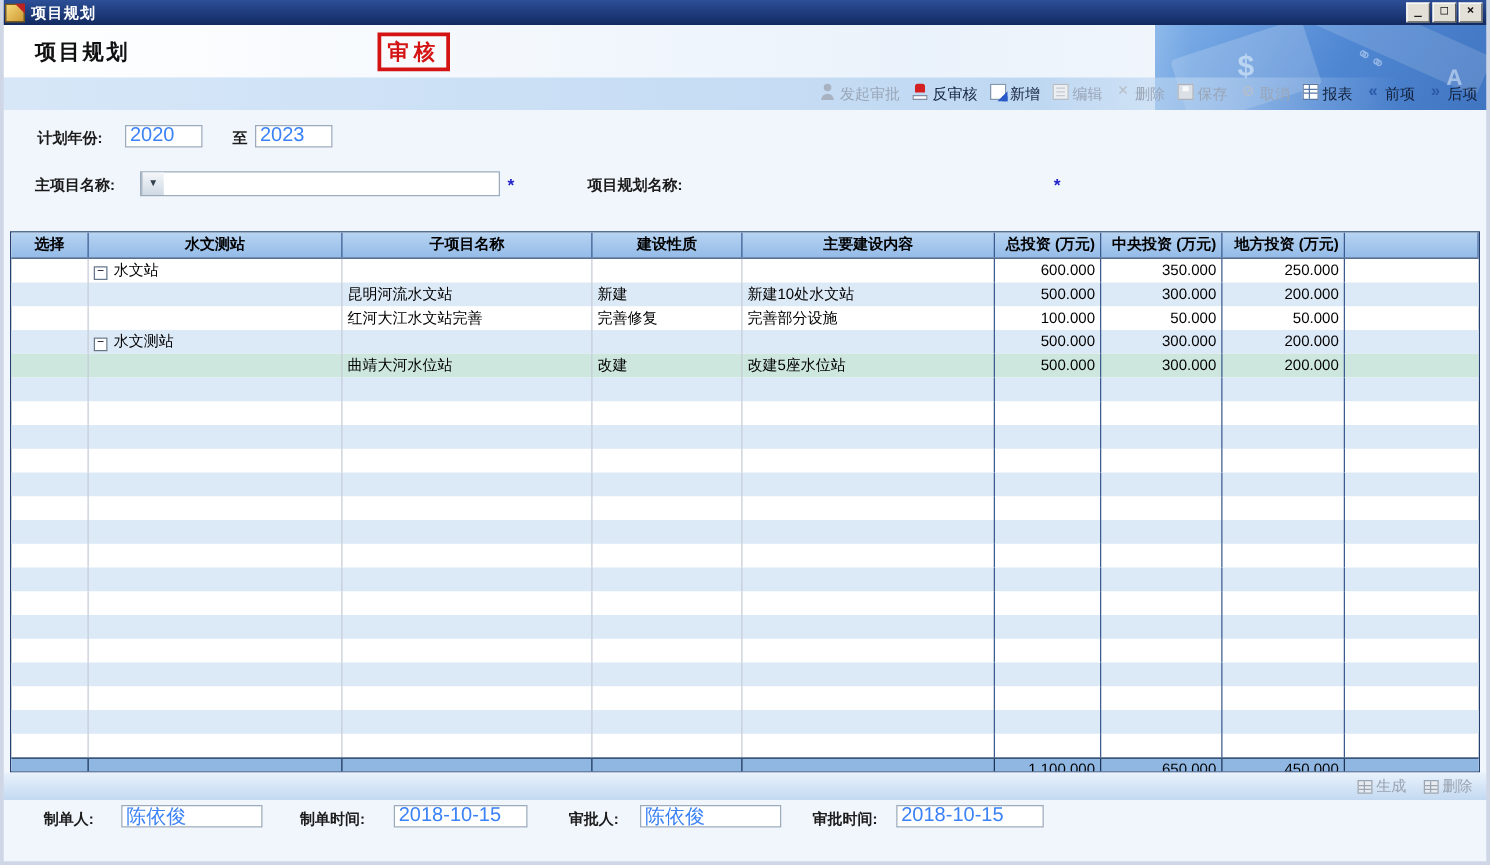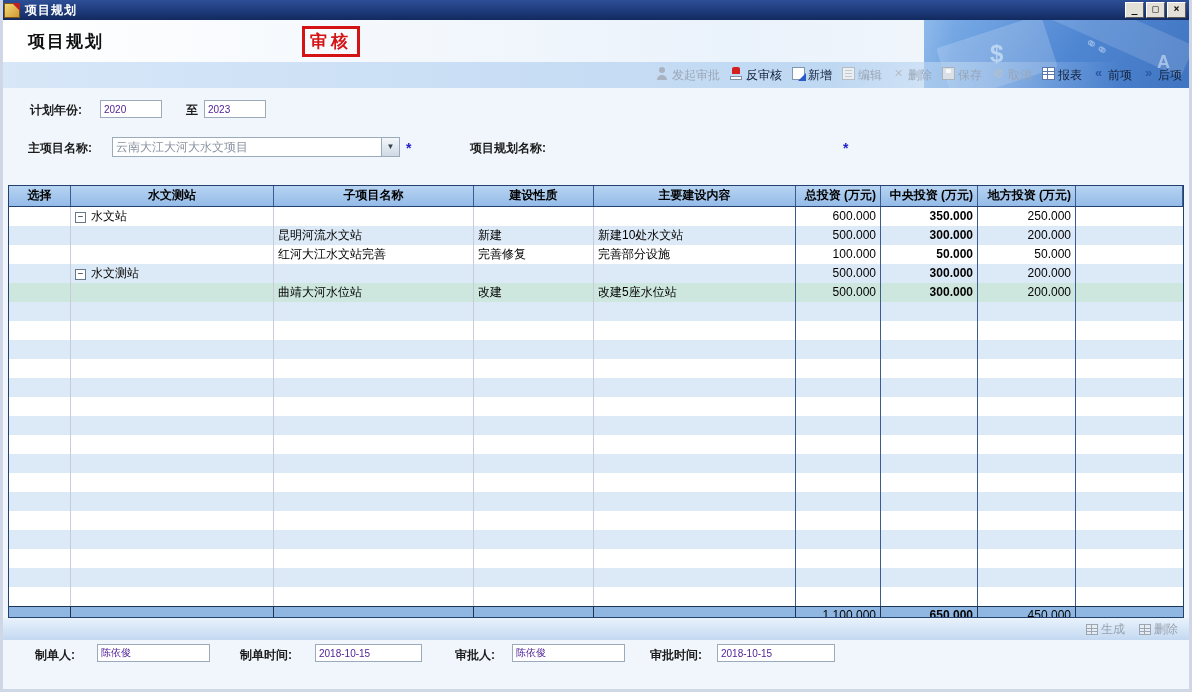--- a/index.html
+++ b/index.html
@@ -44,38 +44,38 @@
   .ic-save::after{content:"";position:absolute;left:3px;top:1px;width:5px;height:4px;background:#f6f8fa;}
   .ic-cancel{color:#b6bec8;font-weight:bold;font-size:12px;line-height:13px;}
   .ic-report{background:#fff;border:1px solid #5878a8;}
   .ic-report::before{content:"";position:absolute;left:0;right:0;top:3px;height:1px;background:#5878a8;box-shadow:0 3px 0 #5878a8;}
   .ic-report::after{content:"";position:absolute;top:0;bottom:0;left:4px;width:1px;background:#5878a8;}
   .ic-prev,.ic-next{color:#2a58a8;font-weight:bold;font-size:13px;line-height:12px;}
 
   
   .panel{position:absolute;left:0;top:88px;width:100%;height:580px;background:#f1f6fc;}
   .flabel{position:absolute;font-size:12px;font-weight:bold;color:#1b1b1b;white-space:nowrap;}
-  .fval{position:absolute;height:18px;border:1px solid #9cabbc;background:#fff;color:#4c1d95;font-size:10px;padding:0 3px;box-sizing:border-box;font-family:"Liberation Sans","DejaVu Sans",sans-serif;}
+  .fval{position:absolute;height:18px;border:1px solid #9cabbc;background:#fff;color:#3b82f6;font-size:16px;padding:0 3px;box-sizing:border-box;font-family:"Liberation Sans","DejaVu Sans",sans-serif;}
   .req{position:absolute;color:#2222cc;font-weight:bold;font-size:14px;}
   .combo{position:absolute;height:20px;border:1px solid #9cabbc;background:#fff;box-sizing:border-box;display:flex;}
   .combo .cval{flex:1;color:#8a93a0;font-size:12px;line-height:18px;padding:0 3px;overflow:hidden;white-space:nowrap;}
   .combo .cbtn{width:17px;background:linear-gradient(180deg,#f4f7fa,#cfd9e4);border-left:1px solid #9cabbc;font-size:8px;color:#33414f;text-align:center;line-height:18px;}
 
   
   .grid{position:absolute;left:8px;top:97px;width:1176px;height:433px;border:1px solid #23406e;background:#fff;display:flex;flex-direction:column;overflow:hidden;box-sizing:border-box;}
   .g-head{display:flex;height:20px;background:linear-gradient(180deg,#b7d4f2,#94bbe8);border-bottom:1px solid #23406e;flex:none;}
   .g-head .cell{font-weight:bold;color:#000;text-align:center;line-height:19px;border-right:1px solid #3c5c90;}
   .g-row{display:flex;height:19px;flex:none;}
   .g-row.stripe{background:#dce9f6;}
   .g-row.selected{background:#cde7de;}
   .cell{box-sizing:border-box;font-size:12px;line-height:19px;padding:0 4px;white-space:nowrap;overflow:hidden;color:#000;border-right:1px solid #c6cdd8;}
   .cell.dark{border-right-color:#3c5c90;}
   .cell.num{text-align:right;}
   .c0{width:62px;}.c1{width:203px;}.c2{width:200px;}.c3{width:120px;}.c4{width:202px;}
-  .c5{width:85px;}.c6{width:97px;font-weight:bold;}.c7{width:98px;}.c8{flex:1;border-right:none;}
+  .c5{width:85px;}.c6{width:97px;}.c7{width:98px;}.c8{flex:1;border-right:none;}
   .expander{display:inline-block;width:9px;height:9px;border:1px solid #67788c;background:#fff;line-height:7px;font-size:9px;text-align:center;color:#223;margin-right:5px;vertical-align:1px;font-family:"DejaVu Sans Mono",monospace;}
   .g-total{margin-top:auto;display:flex;height:17px;background:#8fb7e2;border-top:1px solid #1c3456;flex:none;}
   .g-total .cell{line-height:16px;border-right:1px solid #1c3456;}
   .g-total .c8{border-right:none;}
 
   
   .subbar{position:absolute;left:0;top:530px;width:100%;height:22px;background:linear-gradient(180deg,#e9f2fc 0%,#c3d9f1 100%);display:flex;justify-content:flex-end;align-items:center;font-size:12px;color:#98a2ae;}
   .sb-btn{display:inline-flex;align-items:center;margin-right:14px;}
   .ic-grid{width:12px;height:11px;display:inline-block;margin-right:3px;background:#e8ecf0;border:1px solid #9aa6b4;position:relative;box-sizing:border-box;}
   .ic-grid::before{content:"";position:absolute;left:0;right:0;top:3px;height:1px;background:#9aa6b4;box-shadow:0 3px 0 #9aa6b4;}
@@ -159,21 +159,20 @@
 
   <div class="panel">
 
     <span class="flabel" style="left:30px;top:14px;">计划年份:</span>
     <input class="fval" style="left: 100px; top: 12px; width: 62px;" value="2020">
     <span class="flabel" style="left:186px;top:14px;">至</span>
     <input class="fval" style="left: 204px; top: 12px; width: 62px;" value="2023">
 
     <span class="flabel" style="left:28px;top:52px;">主项目名称:</span>
     <div class="combo" style="left:112px;top:49px;width:288px;">
-      <span class="cval">云南大江大河大水文项目</span>
       <span class="cbtn">▼</span>
     </div>
     <span class="req" style="left:406px;top:52px;">*</span>
 
     <span class="flabel" style="left:470px;top:52px;">项目规划名称:</span>
     <span class="req" style="left:843px;top:52px;">*</span>
 
     <div class="grid">
       <div class="g-head">
           <div class="cell c0">选择</div>

